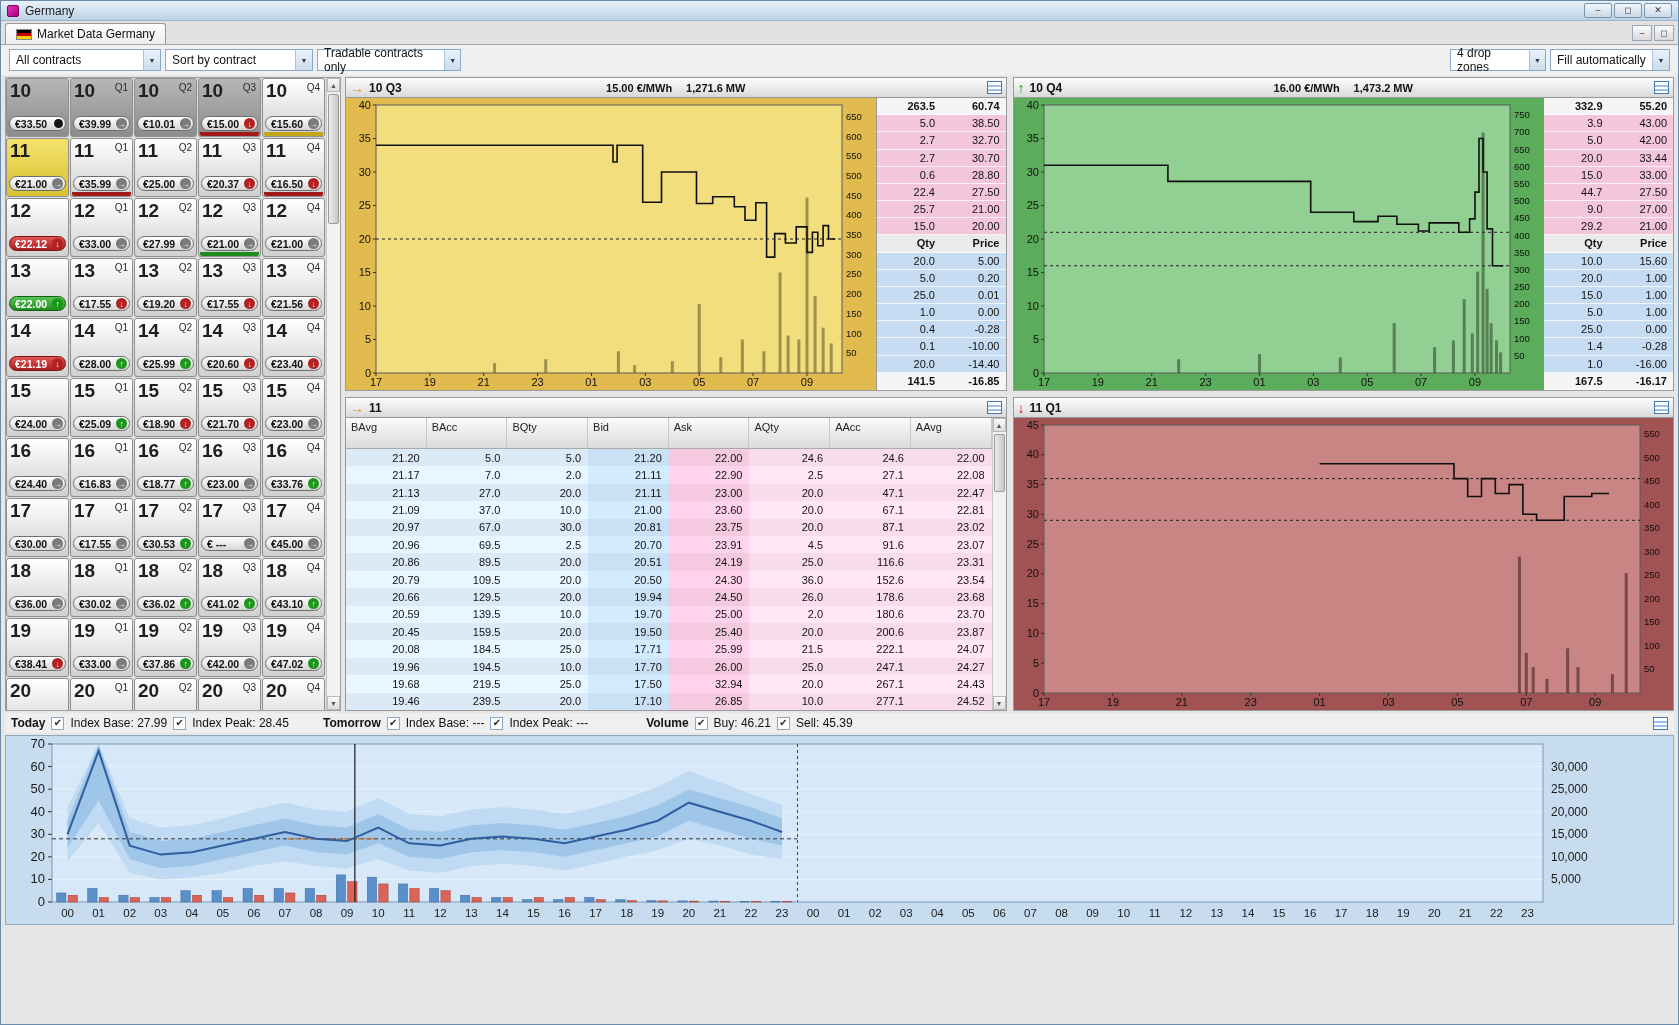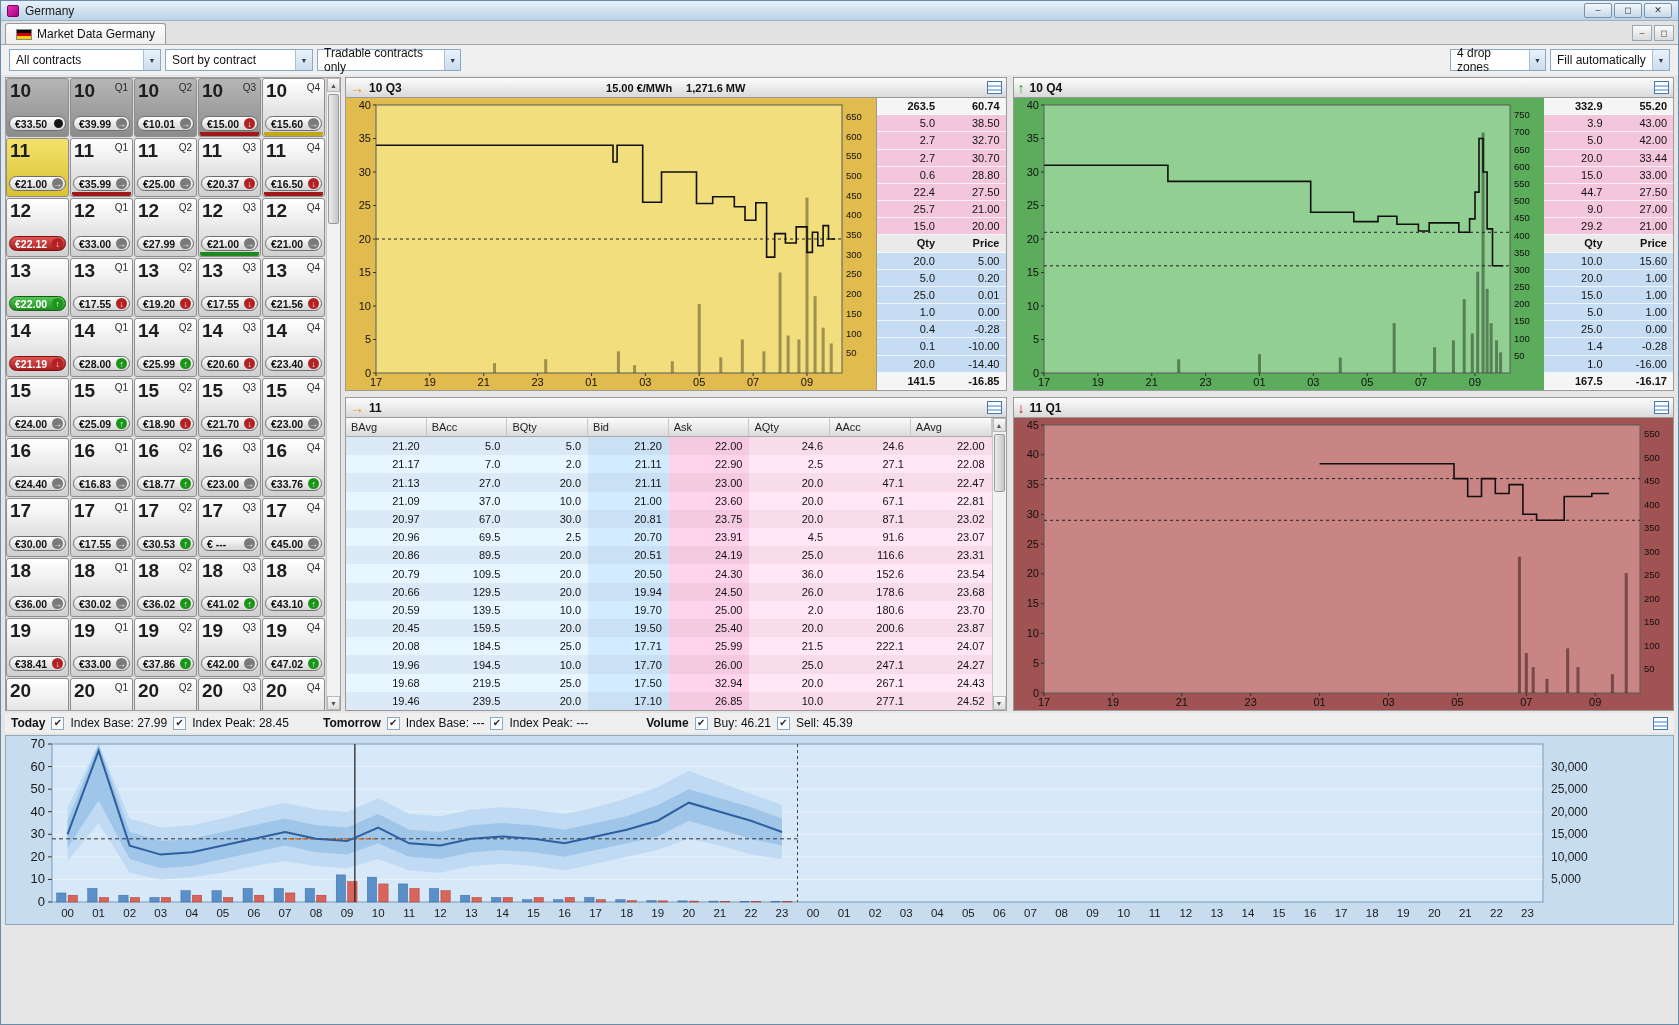--- a/index.html
+++ b/index.html
@@ -75,21 +75,21 @@
   .ladder{width:130px;border-left:1px solid #999;display:flex;flex-direction:column;font-size:11px;background:#1d4ed8;}
   .lrow{flex:1;display:flex;align-items:center;border-bottom:1px solid rgba(255,255,255,0.75);min-height:0;}
   .lrow span{flex:1;text-align:right;padding-right:6px;}
   .lrow.ask{background:#F3C6DC;}
   .lrow.bid{background:#C6DCF3;}
   .lrow.sum{background:#F5F5F5;font-weight:bold;}
   .lrow.hdr{background:#EAEAEA;font-weight:bold;}
 
   
   .ztable{flex:1;display:flex;flex-direction:column;font-size:11px;min-width:0;}
-  .zt-head{display:flex;height:19px;background:linear-gradient(180deg,#FBFBFB,#DBDBDB);border-bottom:1px solid #AAA;}
+  .zt-head{display:flex;height:31px;background:linear-gradient(180deg,#FBFBFB,#DBDBDB);border-bottom:1px solid #AAA;}
   .zt-head span{flex:1;padding:3px 0 0 5px;border-right:1px solid #C8C8C8;color:#222;}
   .zt-body{flex:1;display:flex;flex-direction:column;}
   .zt-row{flex:1;display:flex;}
   .zt-row:nth-child(even){filter:brightness(1.05);}
   .zt-row span{flex:1;display:flex;align-items:center;justify-content:flex-end;padding-right:7px;}
   .zt-row .c0,.zt-row .c1,.zt-row .c2{background:#DCEAF8;}
   .zt-row .c3{background:#C9E0F5;}
   .zt-row .c4{background:#F5C9E0;}
   .zt-row .c5,.zt-row .c6,.zt-row .c7{background:#F8DCEA;}
 
@@ -734,20 +734,21 @@
               <span>-16.85</span>
             </div>
           </div>
       </div>
     </div>
 
     <div class="zone">
       <div class="zone-header">
         <span class="zarrow up">↑</span>
         <span class="ztitle">10 Q4</span>
+        <span class="zinfo"><span>16.00 €/MWh</span><span class="vol">1,473.2 MW</span></span>
         <span class="zicon"></span>
       </div>
       <div class="zone-body">
         <div class="zone-chart" id="chart-z2"><svg width="530" height="292">
               <rect x="0" y="0" width="530" height="292" fill="#5BAC5B"></rect>
               <rect x="30" y="7" width="466" height="268" fill="#92CF92" stroke="#5A5A5A"></rect>
               <text x="25" y="278.5" text-anchor="end" font-size="11" fill="#111">0</text>
               <line x1="27" y1="275" x2="30" y2="275" stroke="#333"></line>
               <text x="25" y="245" text-anchor="end" font-size="11" fill="#111">5</text>
               <line x1="27" y1="241.5" x2="30" y2="241.5" stroke="#333"></line>

